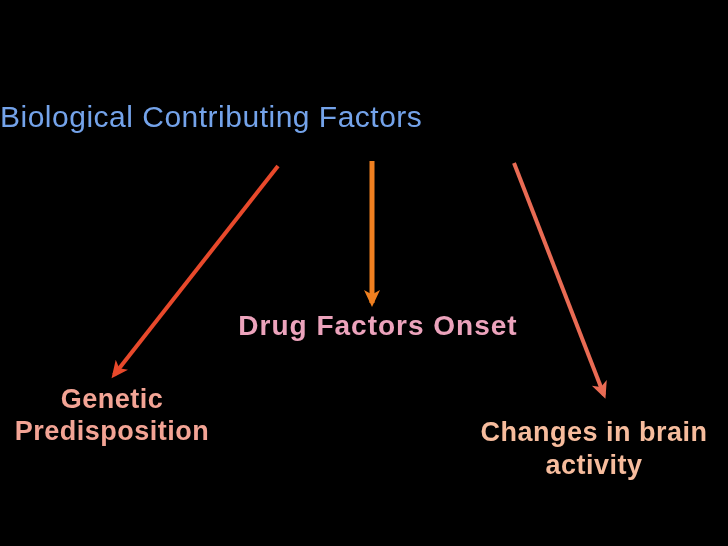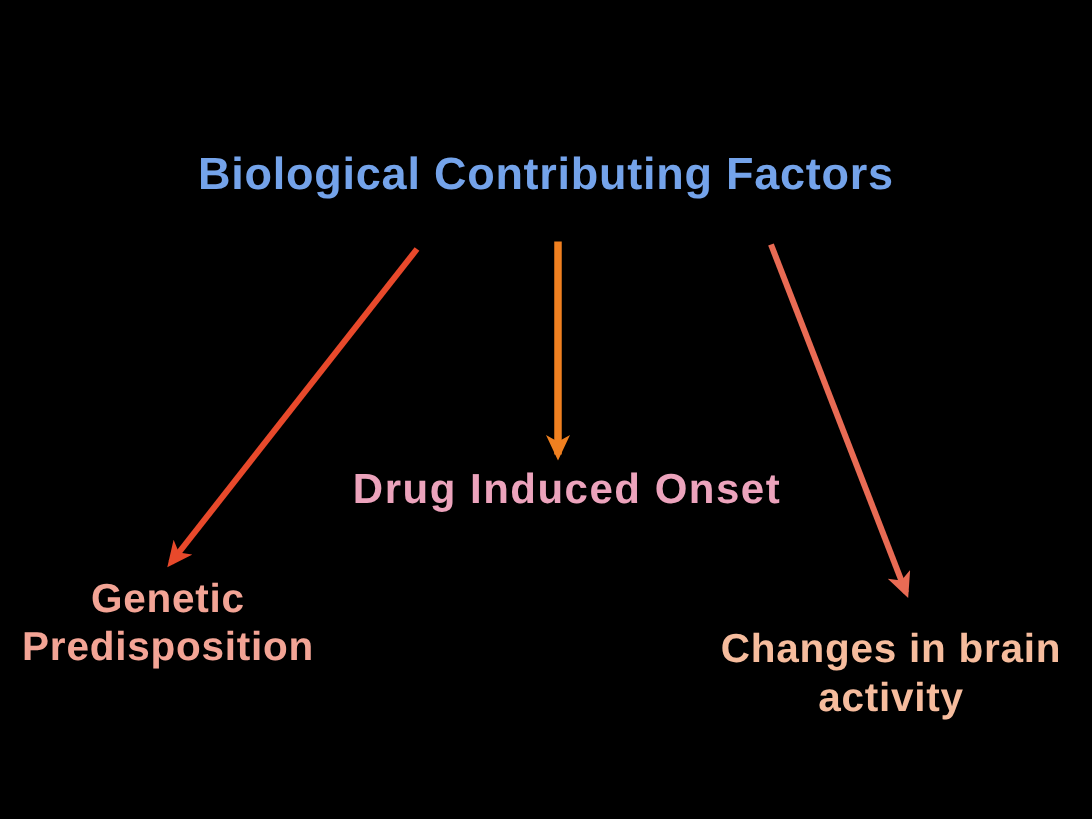--- a/index.html
+++ b/index.html
@@ -14,23 +14,23 @@
     overflow: hidden;
     background: #000;
     font-family: "Liberation Sans", sans-serif;
   }
   .slide-title {
     position: absolute;
     top: 100px;
     left: 0;
     width: 100%;
     margin: 0;
-    text-align: center;
+    text-align: left;
     font-size: 30px;
-    font-weight: bold;
+    font-weight: normal;
     letter-spacing: 0.5px;
     text-shadow: 0 1px 2px rgba(0,0,0,0.8);
   }
   .arrows-layer {
     position: absolute;
     top: 0;
     left: 0;
     width: 728px;
     height: 546px;
   }
@@ -86,21 +86,21 @@
       </marker>
     </defs>
 
     <line x1="278" y1="166" x2="114" y2="375" stroke-width="4" marker-end="url(#ah-left)" stroke="#E8492B"></line>
 
     <line x1="372" y1="161" x2="372" y2="303" stroke-width="5" marker-end="url(#ah-middle)" stroke="#F08020"></line>
 
     <line x1="514" y1="163" x2="604" y2="395" stroke-width="4" marker-end="url(#ah-right)" stroke="#E96B54"></line>
   </svg>
 
-  <div class="node node-drug" style="color: rgb(236, 163, 188);">Drug Induced Onset</div>
+  <div class="node node-drug" style="color: rgb(236, 163, 188);">Drug Factors Onset</div>
 
   <div class="node node-genetic" style="color: rgb(243, 164, 149);">
     <div>Genetic</div>
     <div>Predisposition</div>
   </div>
 
   <div class="node node-brain" style="color: rgb(246, 188, 157);">
     <div>Changes in brain</div>
     <div>activity</div>
   </div>

